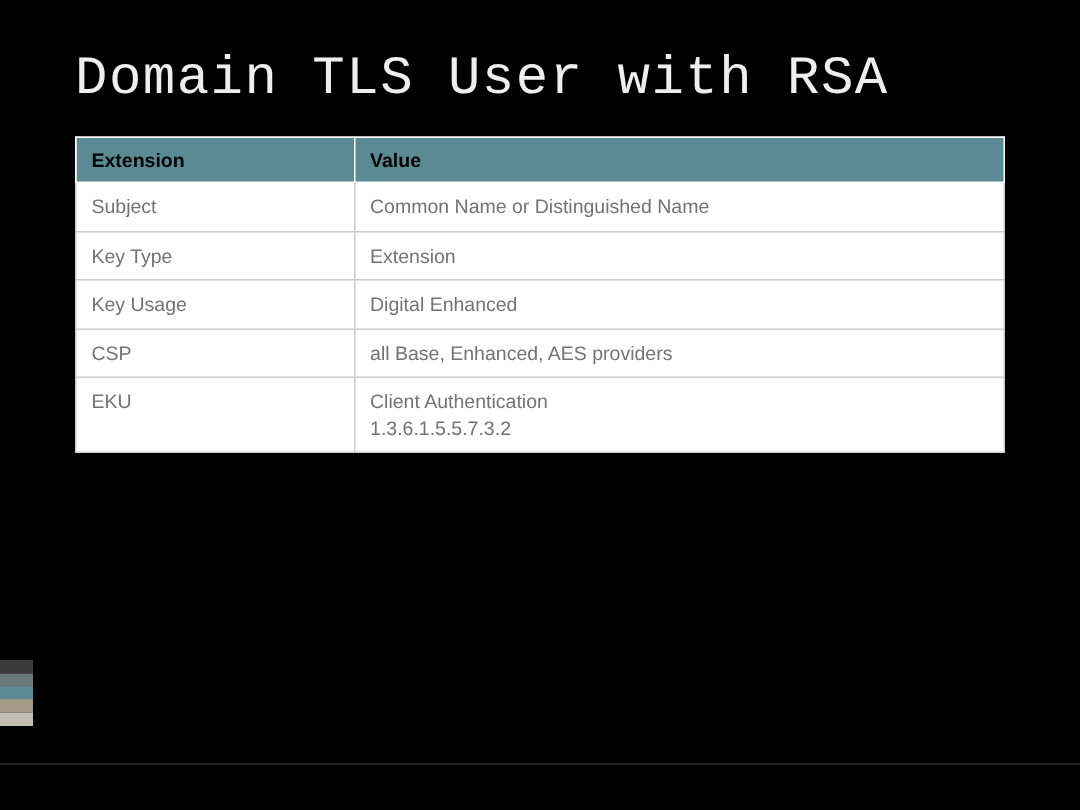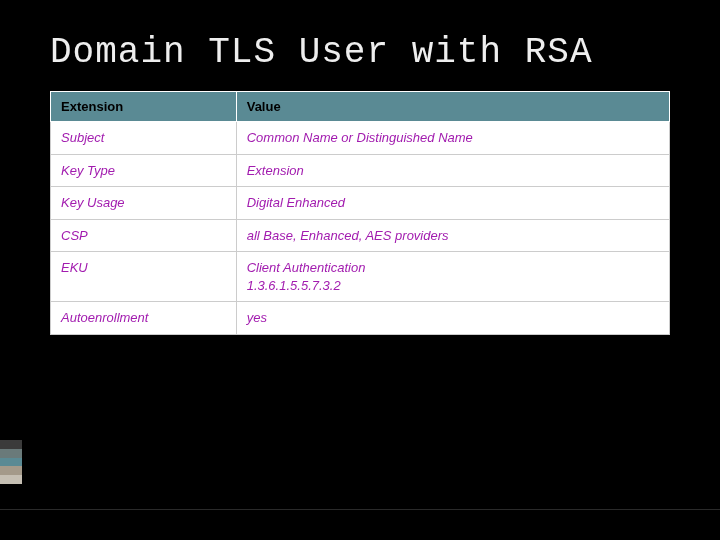--- a/index.html
+++ b/index.html
@@ -34,27 +34,26 @@
     background: #5a8a94;
     color: #000000;
     font-weight: 700;
     font-size: 13px;
     text-align: left;
     padding: 7px 10px;
     border: 1px solid #ffffff;
   }
   .table td {
     font-size: 13px;
-    color: #a21caf;
+    color: #737373;
     padding: 7px 10px;
     border: 1px solid #cccccc;
     background: #ffffff;
     vertical-align: top;
     line-height: 1.35;
-    font-style: italic;
   }
   .table td.col-ext {
     width: 30%;
   }
   .accent-bar {
     position: absolute;
     left: 0;
     bottom: 56px;
     width: 22px;
     height: 44px;
@@ -106,24 +105,20 @@
         <td>Digital Enhanced</td>
       </tr>
       <tr>
         <td class="col-ext">CSP</td>
         <td>all Base, Enhanced, AES providers</td>
       </tr>
       <tr>
         <td class="col-ext">EKU</td>
         <td>Client Authentication<br>1.3.6.1.5.5.7.3.2</td>
       </tr>
-      <tr>
-        <td class="col-ext">Autoenrollment</td>
-        <td>yes</td>
-      </tr>
     </tbody>
   </table>
 
   <div class="accent-bar">
     <span class="ac1"></span>
     <span class="ac2"></span>
     <span class="ac3"></span>
     <span class="ac4"></span>
     <span class="ac5"></span>
   </div>

